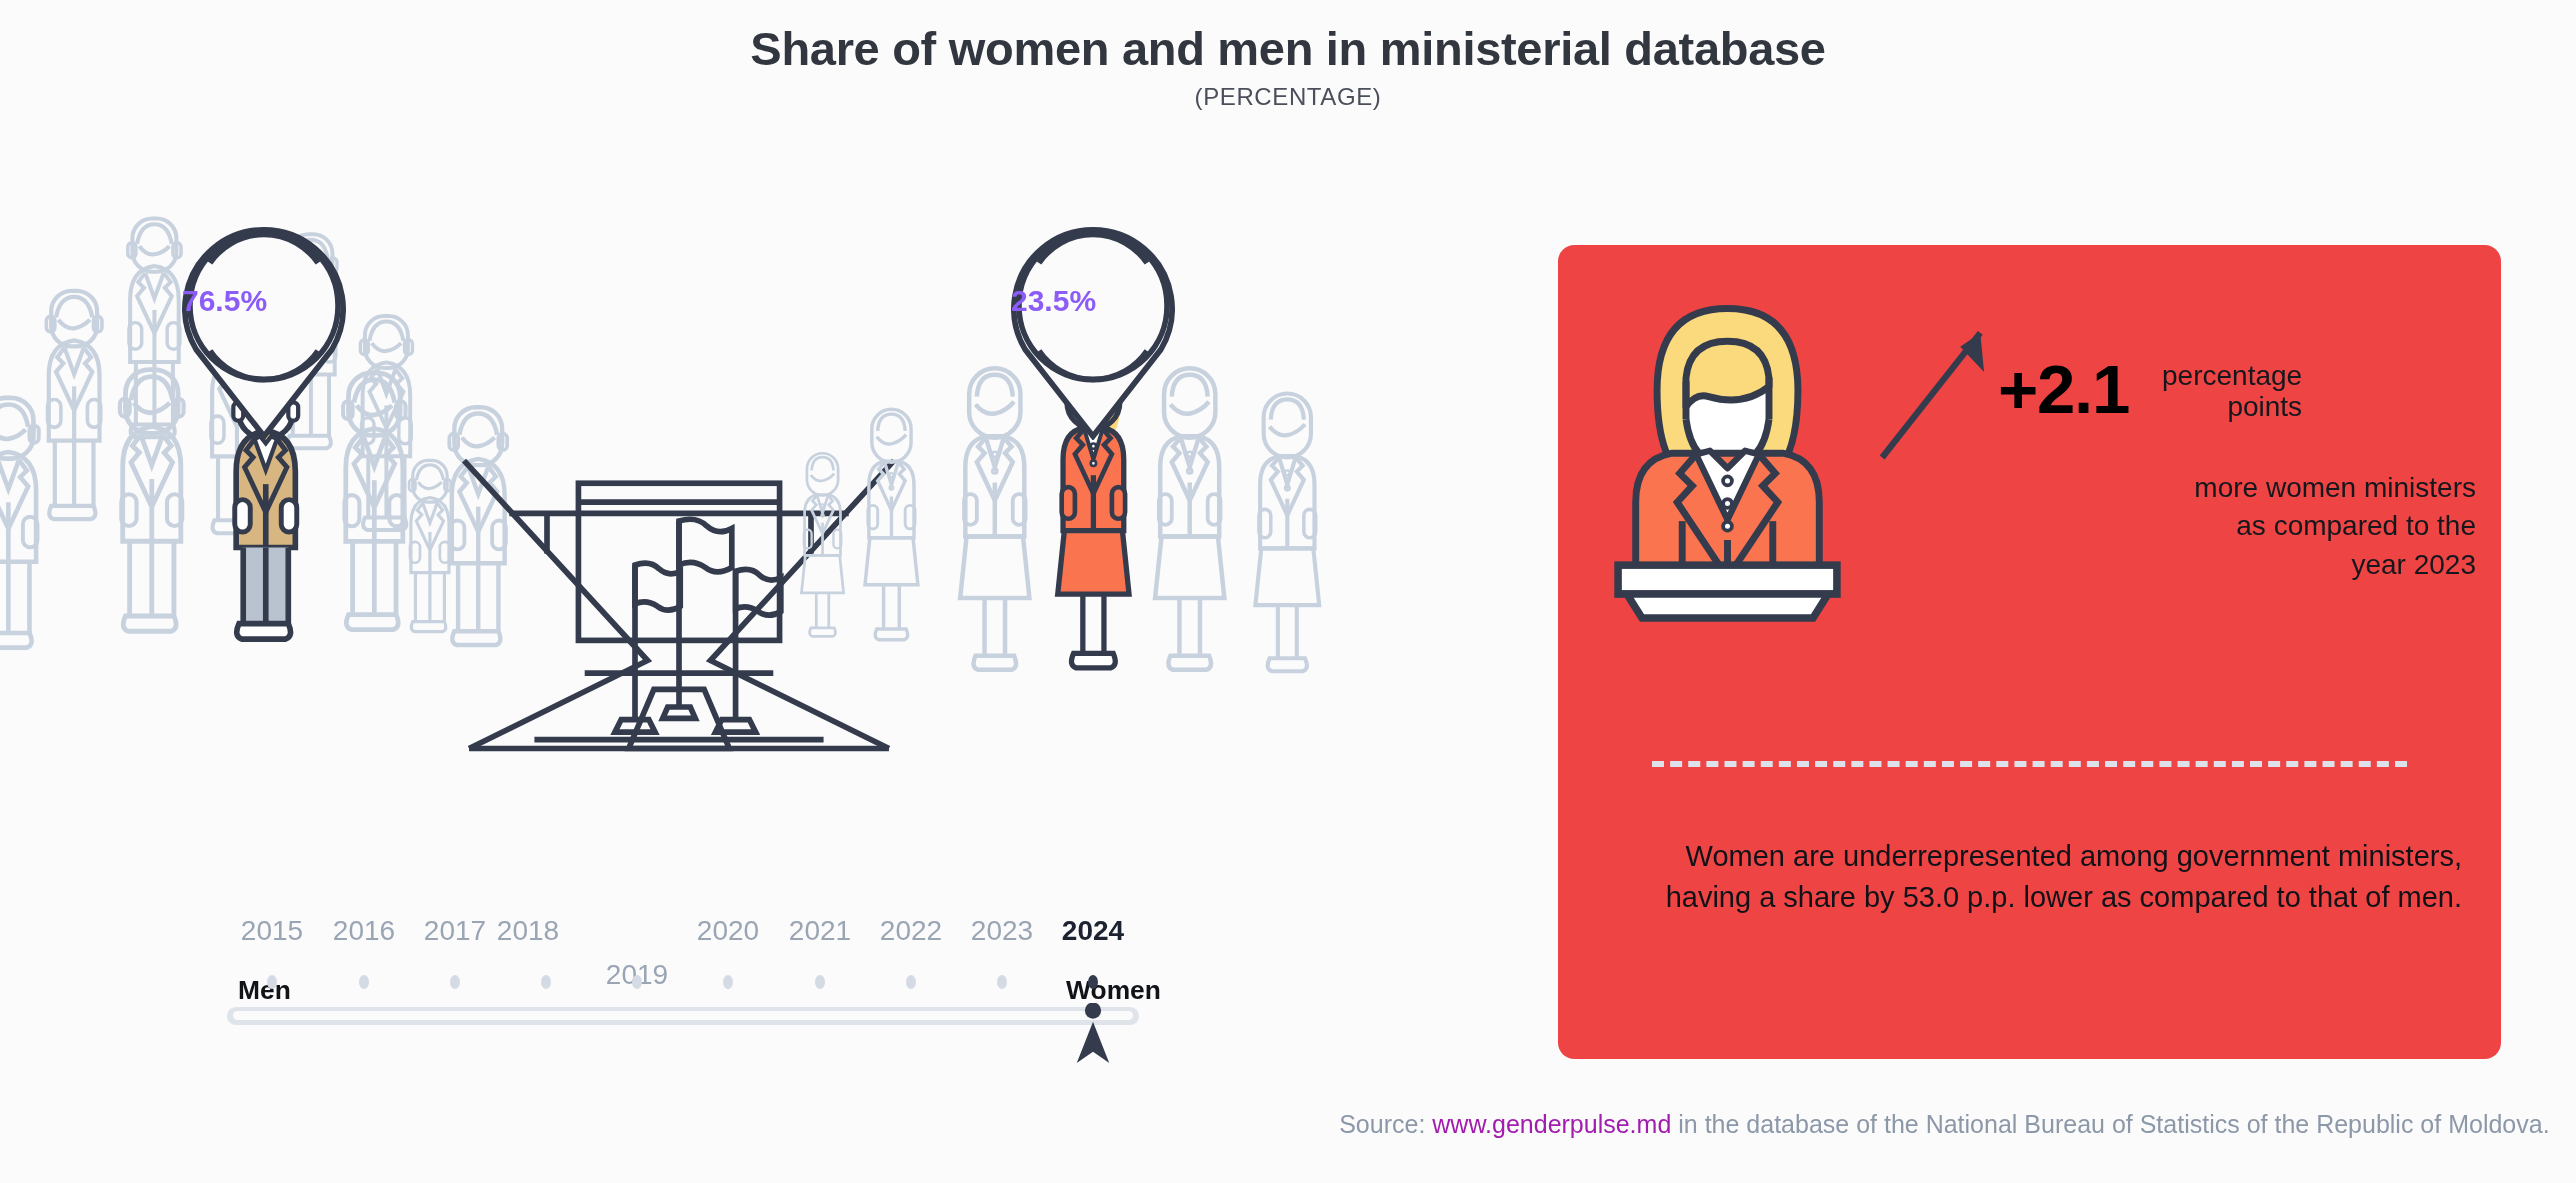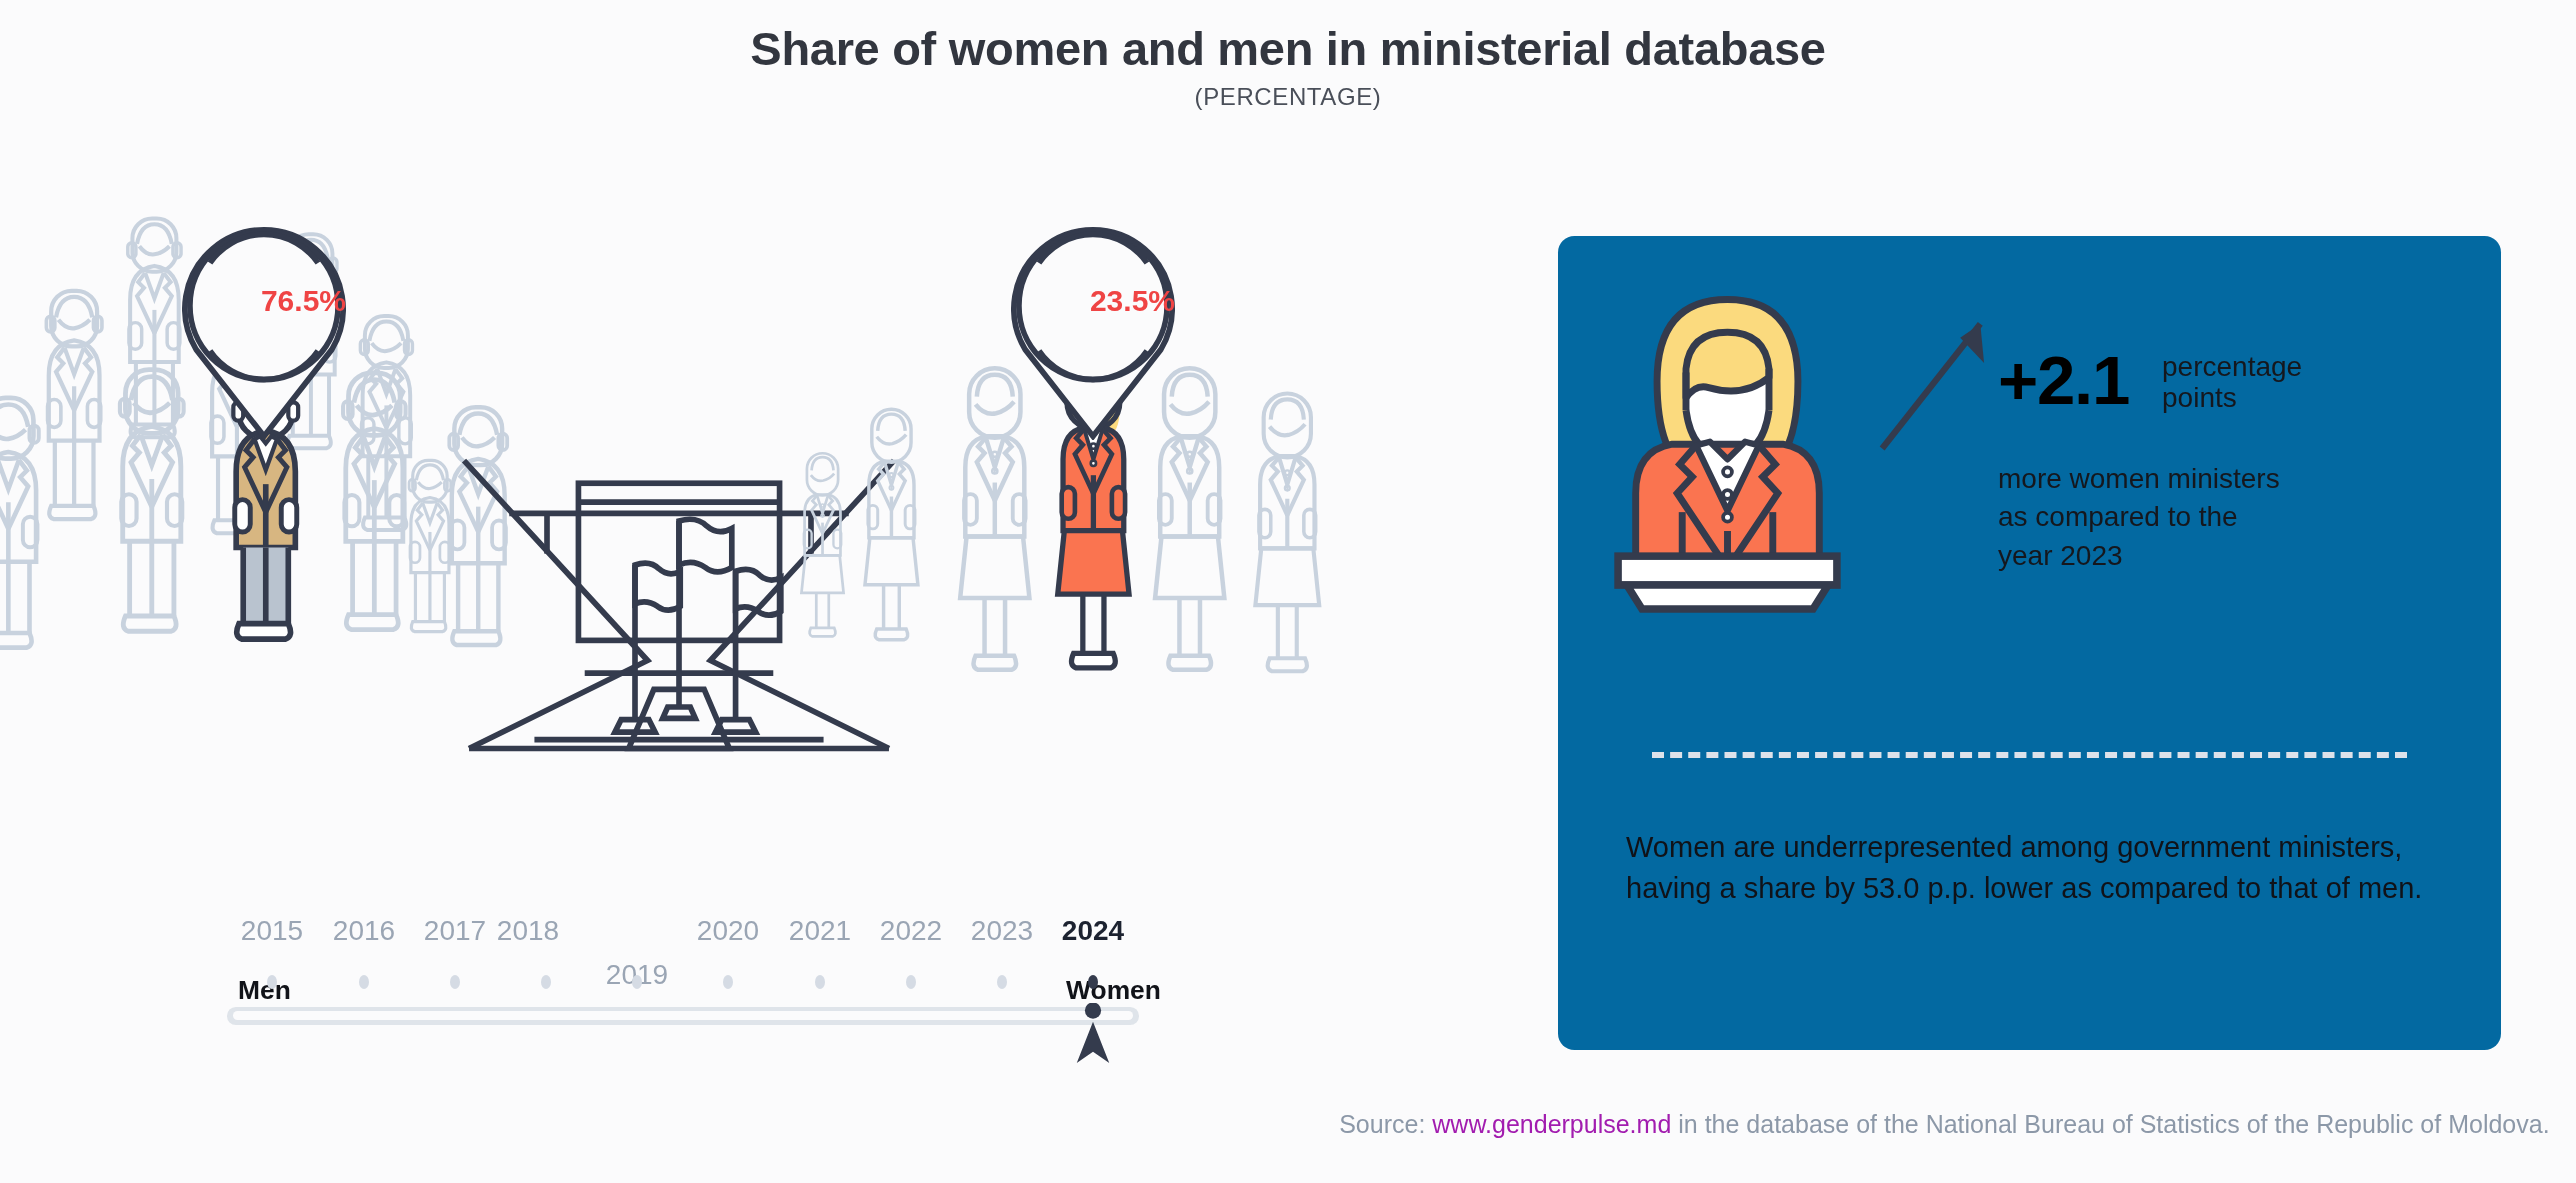--- a/index.html
+++ b/index.html
@@ -15,22 +15,22 @@
   #header{position:absolute;left:0;top:24px;width:2576px;text-align:center;}
   #chart-title{font-size:47px;font-weight:bold;color:#32363f;letter-spacing:-0.3px;line-height:1.05;}
   #chart-subtitle{font-size:24px;color:#4a4f59;margin-top:10px;letter-spacing:0.6px;}
 
   
   #left-panel{position:absolute;left:0;top:189px;width:1522px;height:830px;}
 
   .pin{position:absolute;width:164px;height:226px;}
   .pin svg{display:block;width:164px;height:226px;}
   .pin .pin-value{
-    position:absolute;left:0;top:70px;width:164px;text-align:right;
-    font-size:30px;font-weight:bold;color:#ef4444;
+    position:absolute;left:0;top:70px;width:164px;text-align:left;
+    font-size:30px;font-weight:bold;color:#8b5cf6;
   }
   #pin-men{left:182px;top:25px;}
   #pin-women{left:1011px;top:25px;}
 
   .group-label{
     position:absolute;font-size:26.4px;font-weight:bold;color:#111319;text-align:center;width:189px;
   }
   #label-men{left:170px;top:786px;}
   #label-women{left:1019px;top:786px;}
 
@@ -65,22 +65,22 @@
     background:#fbfbfc;border-radius:5px;
   }
   #slider-handle{position:absolute;top:88px;width:35px;height:60px;transform:translateX(-50%);cursor:pointer;}
   #slider-hint{
     position:absolute;top:133px;left:0;width:956px;text-align:center;
     font-size:22.6px;color:#9aa5b4;
   }
 
   
   #info-card{
-    position:absolute;left:1558px;top:236px;width:943px;height:814px;
-    background:#0369a1;border-radius:16.4px;
+    position:absolute;left:1558px;top:245px;width:943px;height:814px;
+    background:#ef4444;border-radius:16.4px;text-align:right;
   }
   #card-top{position:absolute;left:0;top:38px;width:100%;height:352px;}
   #speaker-figure{position:absolute;left:50px;top:12.6px;width:239px;height:327px;}
   #arrow-up{position:absolute;left:314px;top:31px;width:126px;height:151px;}
   #delta-row{position:absolute;left:440px;top:72px;width:491px;display:flex;align-items:flex-start;}
   #delta-value{font-size:69px;font-weight:bold;color:#000;line-height:1;letter-spacing:-1.3px;}
   #delta-unit{font-size:28px;color:#15171d;line-height:1.1;margin-left:33px;margin-top:6.3px;}
   #delta-desc{
     position:absolute;left:440px;top:186px;width:478px;
     font-size:28px;color:#15171d;line-height:1.37;

